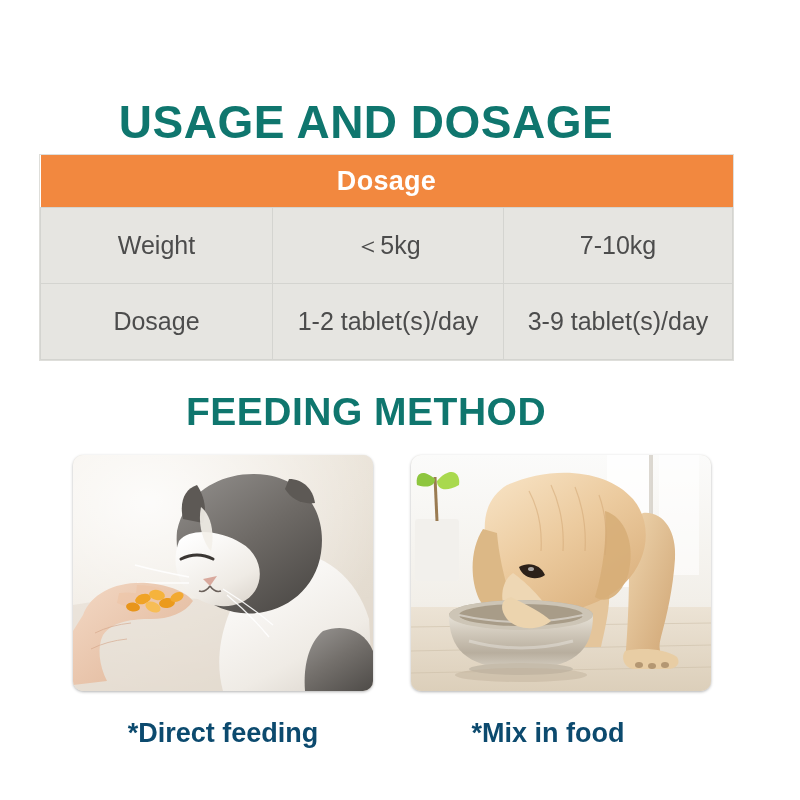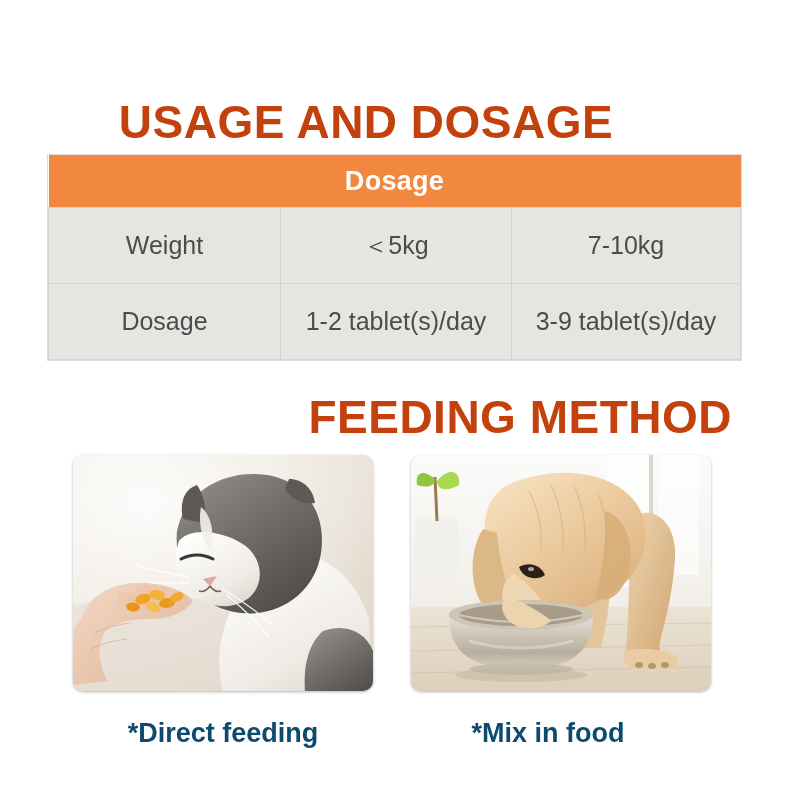--- a/index.html
+++ b/index.html
@@ -15,46 +15,44 @@
     position: relative;
   }
 
   
   .section-title {
     position: absolute;
     left: 0;
     width: 732px;
     text-align: center;
     font-weight: 700;
-    color: #c2410c;
+    color: #0f766e;
     letter-spacing: 0.5px;
     white-space: nowrap;
   }
   #title-usage {
     top: 63px;
     font-size: 46px;
     line-height: 56px;
   }
   #title-feeding {
     top: 358px;
-    font-size: 46px;
+    font-size: 39px;
     line-height: 56px;
-    text-align: right;
   }
 
   
   .dosage-table {
     position: absolute;
     left: 40px;
     top: 155px;
     width: 692px;
     border-collapse: collapse;
     table-layout: fixed;
     box-shadow: 0 0 0 1px #dededa;
-    margin-left: 8px;
   }
   .dosage-table th.table-head {
     background: #f2883f;
     color: #ffffff;
     font-size: 27px;
     font-weight: 700;
     height: 52px;
     text-align: center;
     padding: 0;
     border: none;

